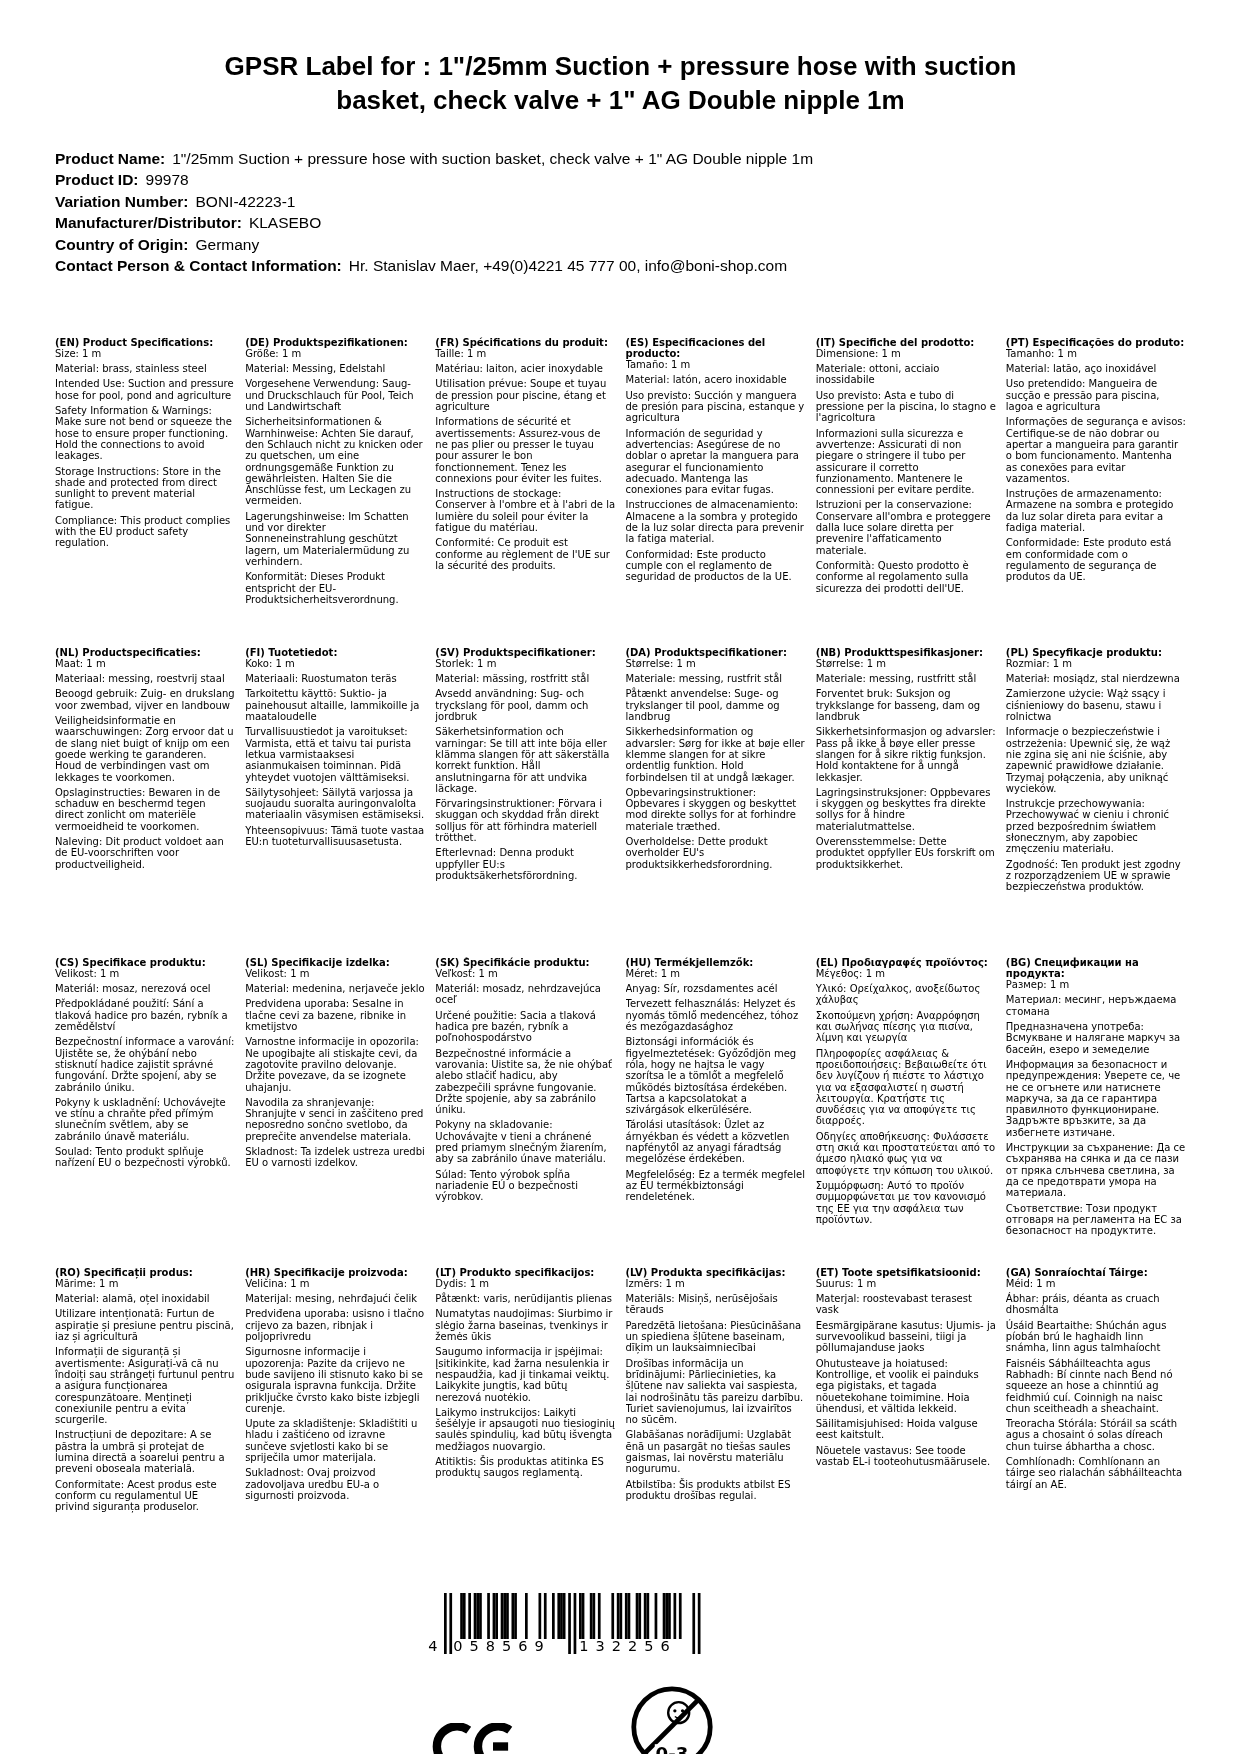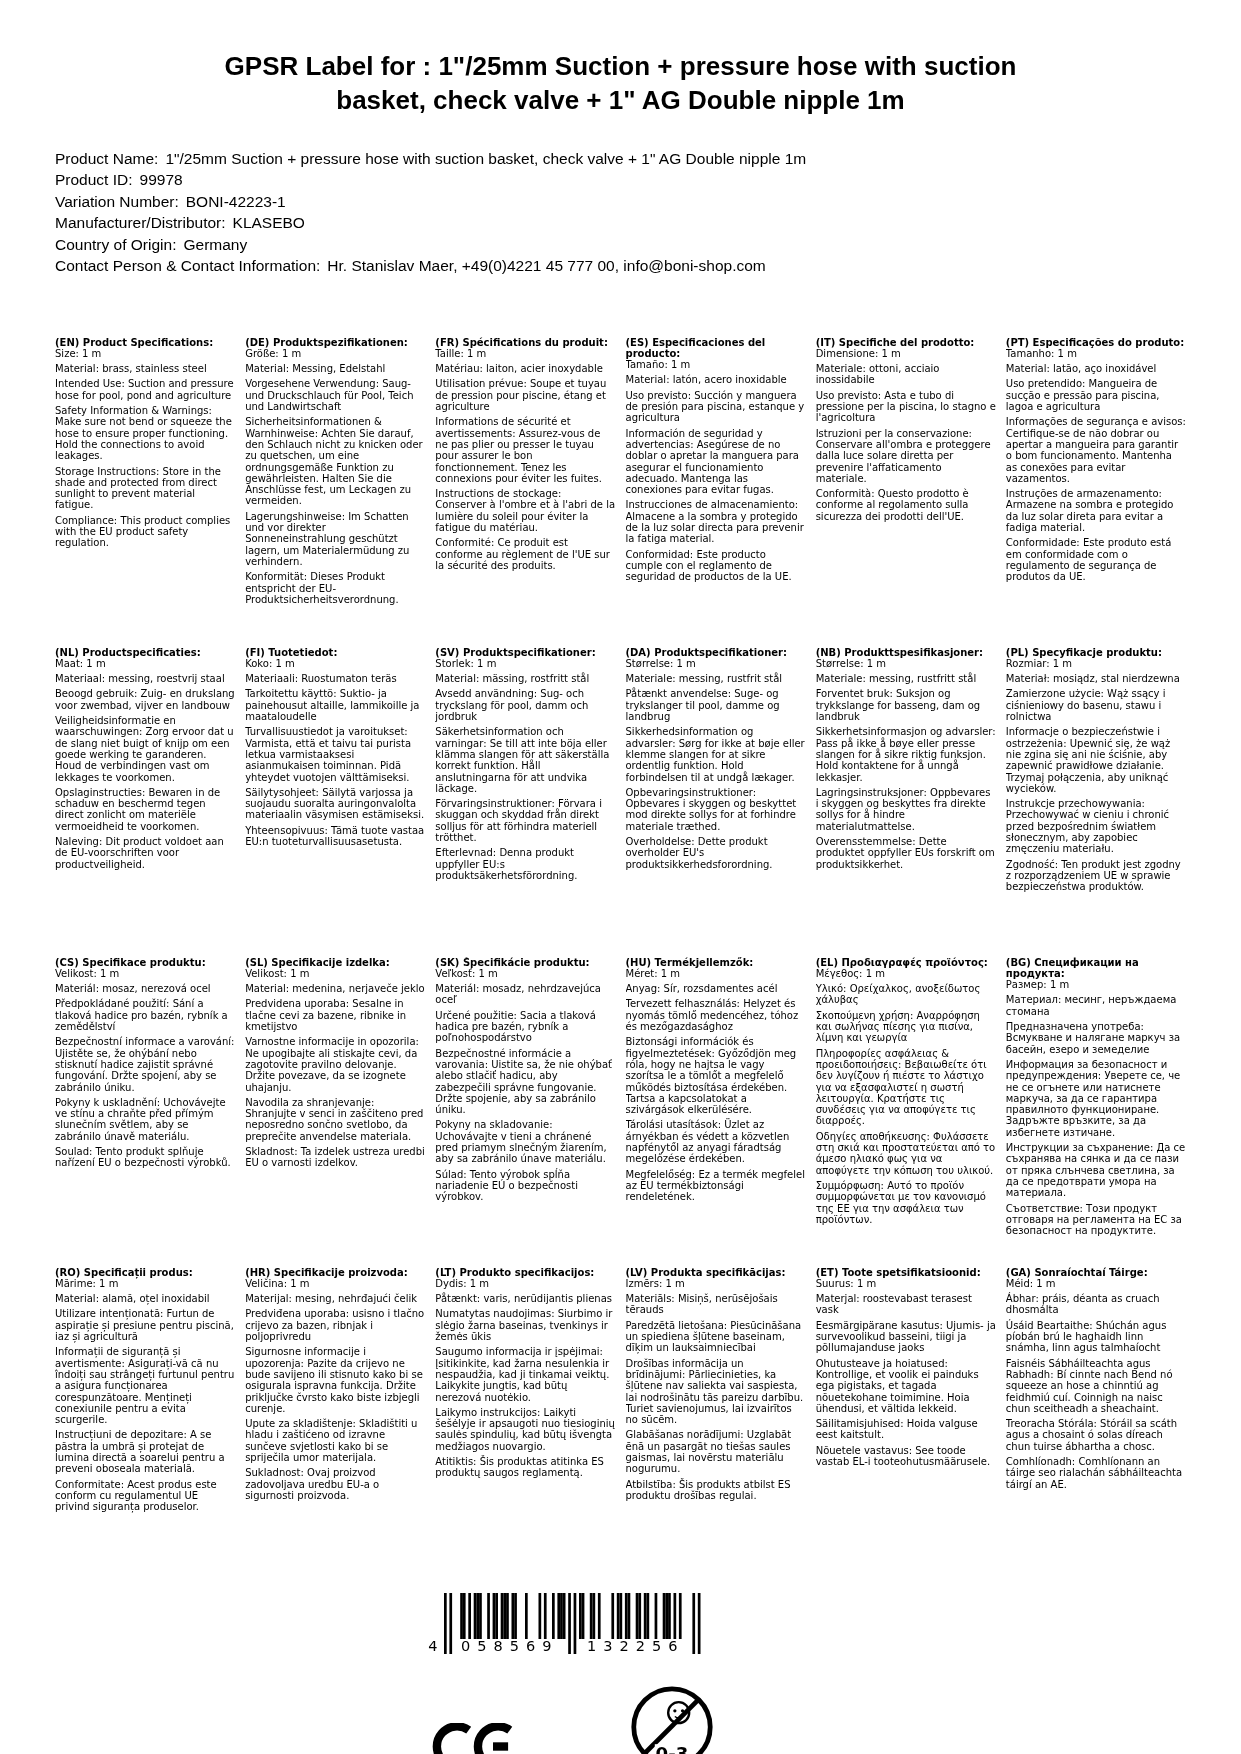--- a/index.html
+++ b/index.html
@@ -5,33 +5,33 @@
 <style>
   *{box-sizing:border-box}
   html,body{margin:0;padding:0}
   body{width:1241px;height:1754px;background:#ffffff;color:#000;
        font-family:"DejaVu Sans",sans-serif;overflow:hidden}
   .title{padding-top:50px;margin:0 auto;text-align:center;
          font-family:"Liberation Sans",sans-serif;font-weight:700;
          font-size:26px;line-height:1.3}
   .product-info{margin:30px 55px 0;font-family:"Liberation Sans",sans-serif;
                 font-size:15.5px;line-height:21.5px}
-  .info-label{font-weight:400}
+  .info-label{font-weight:700}
   .info-value{margin-left:7px}
   .specs-grid{margin:60px 55px 0;display:grid;
               grid-template-columns:repeat(6,1fr);column-gap:10px;
               grid-auto-rows:310px}
   .spec{overflow:hidden;font-size:10px;line-height:1.13}
   .spec-title{font-weight:700;margin:0}
   .spec-body p{margin:0 0 4px;overflow-wrap:break-word}
   .bottom{margin-top:16px;display:flex;flex-direction:column;
           align-items:center;padding-right:96px}
   .barcode-wrap{position:relative}
   .bc-first{position:absolute;left:-16px;top:45px;font-size:14.5px}
-  .bc-g{position:absolute;top:45px;font-size:14.5px;letter-spacing:7px;text-align:center}
+  .bc-g{position:absolute;top:45px;font-size:14.5px;letter-spacing:7px;}
   .bc-g1{left:9px;width:113px}
   .bc-g2{left:135px;width:113px}
   .icons-row{display:flex;align-items:flex-end;gap:110px;margin-top:26px}
   svg text{fill:#000;font-family:"DejaVu Sans",sans-serif}
 </style>
 </head>
 <body>
 
 <div>
 
@@ -102,20 +102,21 @@
           <p>Conformidad: Este producto cumple con el reglamento de seguridad de productos de la UE.</p>
         </div>
   </div>
 
   <div class="spec">
     <div class="spec-title">(IT) Specifiche del prodotto:</div>
     <div class="spec-body">
           <p>Dimensione: 1 m</p>
           <p>Materiale: ottoni, acciaio inossidabile</p>
           <p>Uso previsto: Asta e tubo di pressione per la piscina, lo stagno e l'agricoltura</p>
+          <p>Informazioni sulla sicurezza e avvertenze: Assicurati di non piegare o stringere il tubo per assicurare il corretto funzionamento. Mantenere le connessioni per evitare perdite.</p>
           <p>Istruzioni per la conservazione: Conservare all'ombra e proteggere dalla luce solare diretta per prevenire l'affaticamento materiale.</p>
           <p>Conformità: Questo prodotto è conforme al regolamento sulla sicurezza dei prodotti dell'UE.</p>
         </div>
   </div>
 
   <div class="spec">
     <div class="spec-title">(PT) Especificações do produto:</div>
     <div class="spec-body">
           <p>Tamanho: 1 m</p>
           <p>Material: latão, aço inoxidável</p>

